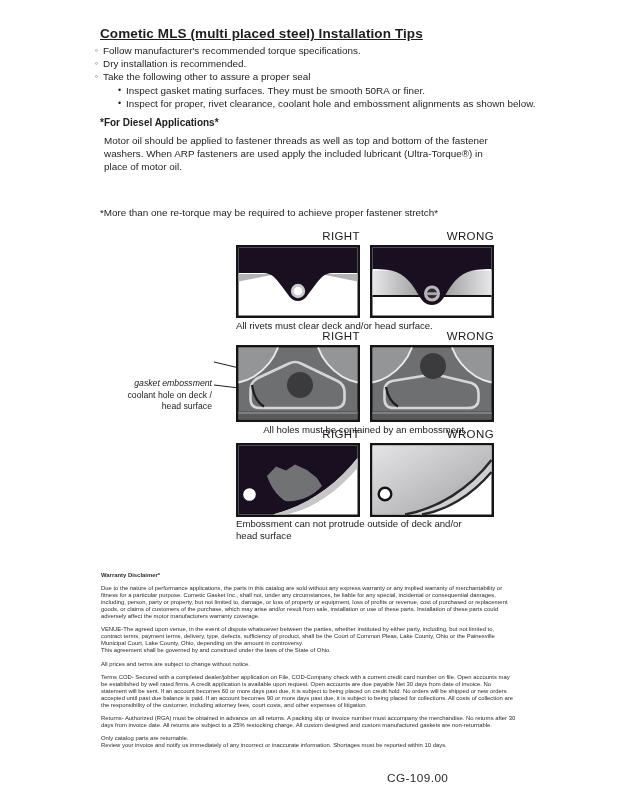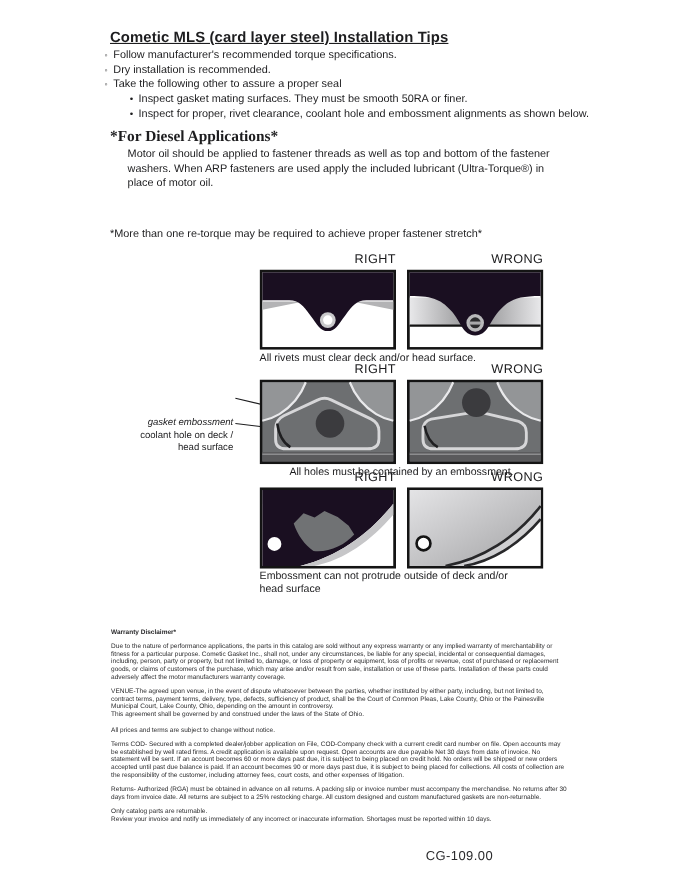--- a/index.html
+++ b/index.html
@@ -5,37 +5,37 @@
   html,body{margin:0;padding:0;background:#fff;}
   .page{position:relative;width:618px;height:800px;background:#fff;overflow:hidden;
         font-family:"Liberation Sans", sans-serif;color:#1d1d1f;}
   .abs{position:absolute;}
   .title{font-size:13.5px;font-weight:bold;text-decoration:underline;letter-spacing:.1px;}
   .body-txt{font-size:9.9px;line-height:13.2px;}
   .bullet{display:flex;}
   .bullet .bm{width:8px;flex:0 0 8px;font-size:8px;line-height:13.2px;}
   .bullet.sub{margin-left:23px;}
   .bullet.sub .bm{font-size:9px;}
-  .sec-head{font-size:14px;font-weight:bold;font-family:Liberation Serif, serif;}
+  .sec-head{font-size:10px;font-weight:bold;}
   .fig-label{width:124px;text-align:right;font-size:11.5px;letter-spacing:.4px;color:#1b1b1d;}
   .cap{font-size:9.6px;line-height:11.5px;color:#1b1b1d;}
   .leader-lab{width:100px;text-align:right;font-size:8.7px;line-height:10.5px;color:#1b1b1d;}
   .fig-svg{display:block;}
   .disc{font-size:5.9px;line-height:6.9px;color:#2b2b2d;width:415px;}
   .disc .dh{font-weight:bold;margin-bottom:6.5px;}
   .dp{margin:0 0 6.5px 0;}
   .dp.tight{margin-bottom:0;}
   .footer-code{font-size:11.8px;letter-spacing:.4px;color:#2a2a2c;margin-top:12px;}
 </style>
 </head>
 <body>
 
 <div class="page">
 
-  <div class="abs title" style="left:100px;top:26px;">Cometic MLS (card layer steel) Installation Tips</div>
+  <div class="abs title" style="left:100px;top:26px;">Cometic MLS (multi placed steel) Installation Tips</div>
 
   <div class="abs body-txt" style="left:95px;top:44px;width:470px;">
     <div class="bullet">
         <span class="bm">◦</span>
         <span>Follow manufacturer's recommended torque specifications.</span>
       </div>
     <div class="bullet">
         <span class="bm">◦</span>
         <span>Dry installation is recommended.</span>
       </div>
@@ -47,21 +47,21 @@
         <span class="bm">•</span>
         <span>Inspect gasket mating surfaces.  They must be smooth 50RA or finer.</span>
       </div>
     <div class="bullet sub">
         <span class="bm">•</span>
         <span>Inspect for proper, rivet clearance, coolant hole and embossment alignments as shown below.</span>
       </div>
   </div>
 
   <div class="abs sec-head" style="left:100px;top:117px;">*For Diesel Applications*</div>
-  <div class="abs body-txt" style="left:116px;top:134px;width:404px;">Motor oil should be applied to fastener threads as well as top and bottom of the fastener washers. When ARP fasteners are used apply the included lubricant (Ultra-Torque®) in place of motor oil.</div>
+  <div class="abs body-txt" style="left:104px;top:134px;width:404px;">Motor oil should be applied to fastener threads as well as top and bottom of the fastener washers. When ARP fasteners are used apply the included lubricant (Ultra-Torque®) in place of motor oil.</div>
   <div class="abs body-txt" style="left:100px;top:206px;width:420px;">*More than one re-torque may be required to achieve proper fastener stretch*</div>
 
   <div class="abs fig-label" style="left:236px;top:230px;">RIGHT</div>
   <div class="abs fig-label" style="left:370px;top:230px;">WRONG</div>
 
   <svg class="abs fig-svg" style="left:236px;top:245px;" width="124" height="73" viewBox="0 0 124 73">
     <rect x="1.25" y="1.25" width="121.5" height="70.5" fill="#ffffff" stroke="#141414" stroke-width="2.5"></rect>
     <polygon points="2.5,29 40,29 2.5,36.5" fill="#b3b3b5"></polygon>
     <polygon points="121.5,29 84,29 121.5,36.5" fill="#b3b3b5"></polygon>
     <path d="M2.5,2.5 H121.5 V28 H97 C88,28 84.5,33 78,41.5 C71,50.5 69,56 62,56 C55,56 53,50.5 46,41.5 C39.5,33 36,28 27,28 H2.5 Z" fill="#1a0f21"></path>

